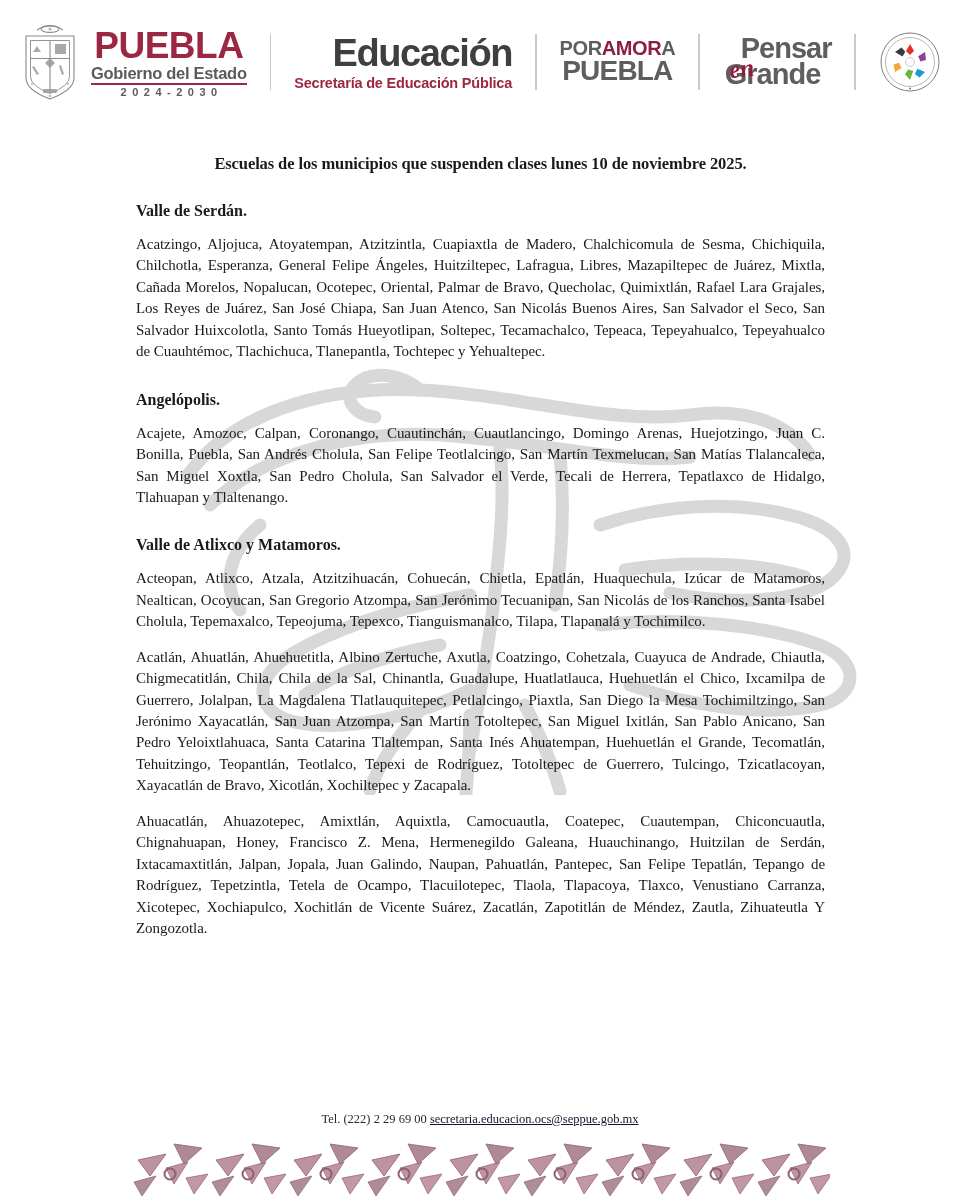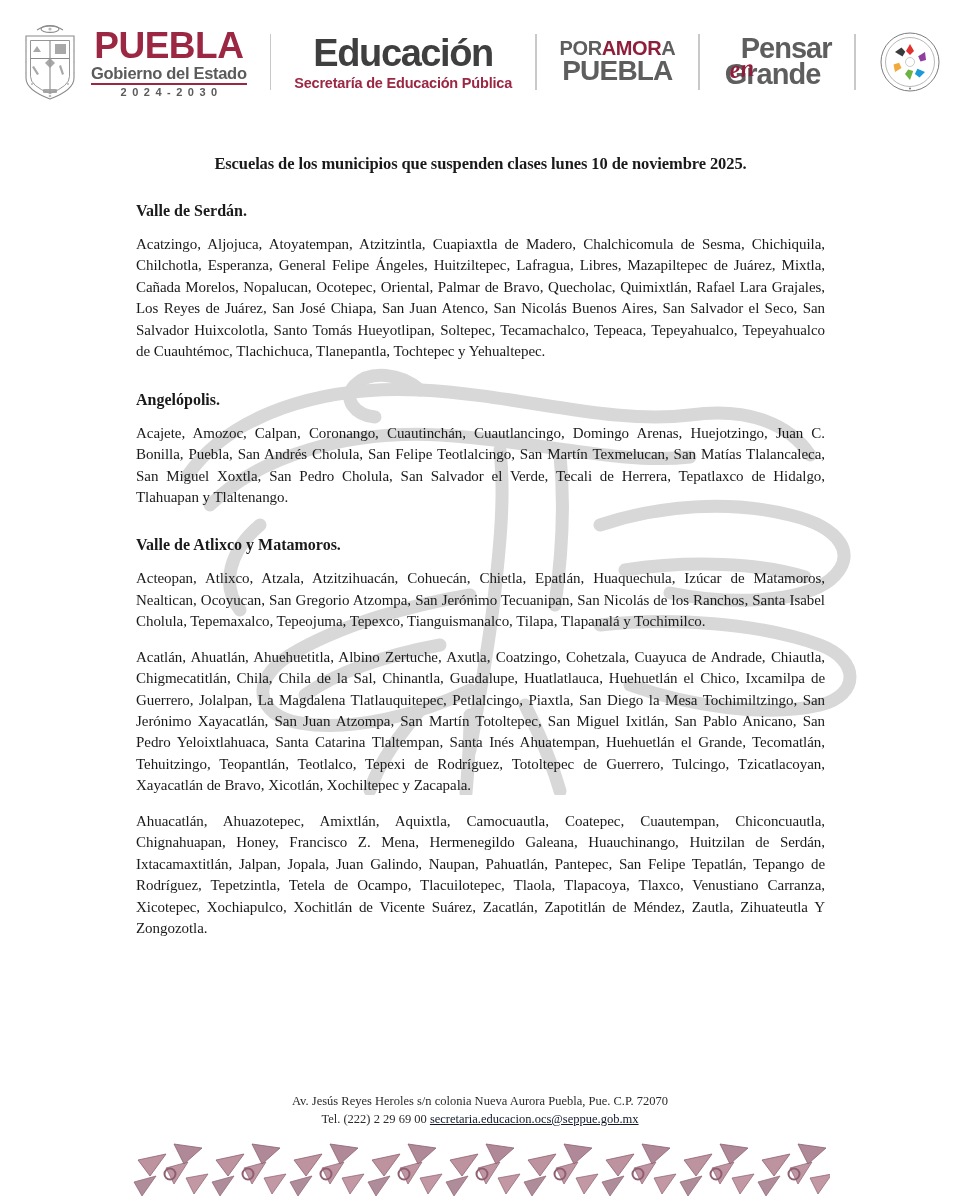--- a/index.html
+++ b/index.html
@@ -83,21 +83,21 @@
     width: 1.5px;
     height: 56px;
     background: #c9c9c9;
     margin: 0 13px;
     flex: none;
   }
 
   .educacion-block {
     display: flex;
     flex-direction: column;
-    align-items: center;
+    align-items: flex-end;
     line-height: 1;
   }
   .educacion-word {
     font-family: "Liberation Sans", sans-serif;
     font-weight: 700;
     font-size: 38px;
     color: #3f3f3f;
     letter-spacing: -1.4px;
   }
   .educacion-sub {
@@ -374,21 +374,20 @@
   <p class="region-list">Acteopan, Atlixco, Atzala, Atzitzihuacán, Cohuecán, Chietla, Epatlán, Huaquechula, Izúcar de Matamoros, Nealtican, Ocoyucan, San Gregorio Atzompa, San Jerónimo Tecuanipan, San Nicolás de los Ranchos, Santa Isabel Cholula, Tepemaxalco, Tepeojuma, Tepexco, Tianguismanalco, Tilapa, Tlapanalá y Tochimilco.</p>
 
   <p class="region-list">Acatlán, Ahuatlán, Ahuehuetitla, Albino Zertuche, Axutla, Coatzingo, Cohetzala, Cuayuca de Andrade, Chiautla, Chigmecatitlán, Chila, Chila de la Sal, Chinantla, Guadalupe, Huatlatlauca, Huehuetlán el Chico, Ixcamilpa de Guerrero, Jolalpan, La Magdalena Tlatlauquitepec, Petlalcingo, Piaxtla, San Diego la Mesa Tochimiltzingo, San Jerónimo Xayacatlán, San Juan Atzompa, San Martín Totoltepec, San Miguel Ixitlán, San Pablo Anicano, San Pedro Yeloixtlahuaca, Santa Catarina Tlaltempan, Santa Inés Ahuatempan, Huehuetlán el Grande, Tecomatlán, Tehuitzingo, Teopantlán, Teotlalco, Tepexi de Rodríguez, Totoltepec de Guerrero, Tulcingo, Tzicatlacoyan, Xayacatlán de Bravo, Xicotlán, Xochiltepec y Zacapala.</p>
 
   <p class="region-list">Ahuacatlán, Ahuazotepec, Amixtlán, Aquixtla, Camocuautla, Coatepec, Cuautempan, Chiconcuautla, Chignahuapan, Honey, Francisco Z. Mena, Hermenegildo Galeana, Huauchinango, Huitzilan de Serdán, Ixtacamaxtitlán, Jalpan, Jopala, Juan Galindo, Naupan, Pahuatlán, Pantepec, San Felipe Tepatlán, Tepango de Rodríguez, Tepetzintla, Tetela de Ocampo, Tlacuilotepec, Tlaola, Tlapacoya, Tlaxco, Venustiano Carranza, Xicotepec, Xochiapulco, Xochitlán de Vicente Suárez, Zacatlán, Zapotitlán de Méndez, Zautla, Zihuateutla Y Zongozotla.</p>
 
 </div>
 
 <div class="footer">
   <div class="footer-contact">
-    <div>Av. Jesús Reyes Heroles s/n colonia Nueva Aurora Puebla, Pue. C.P. 72070</div>
     <div>
       <span>Tel. (222) 2 29 69 00</span>
       <span class="footer-mail">secretaria.educacion.ocs@seppue.gob.mx</span>
     </div>
   </div>
   <div class="footer-band">
     <svg width="700" height="56" viewBox="0 0 700 56">
       <defs>
         <g id="orn-unit">
           <path d="M8 18 L36 12 L20 34 Z" fill="#b98a98" opacity="0.92"></path>

